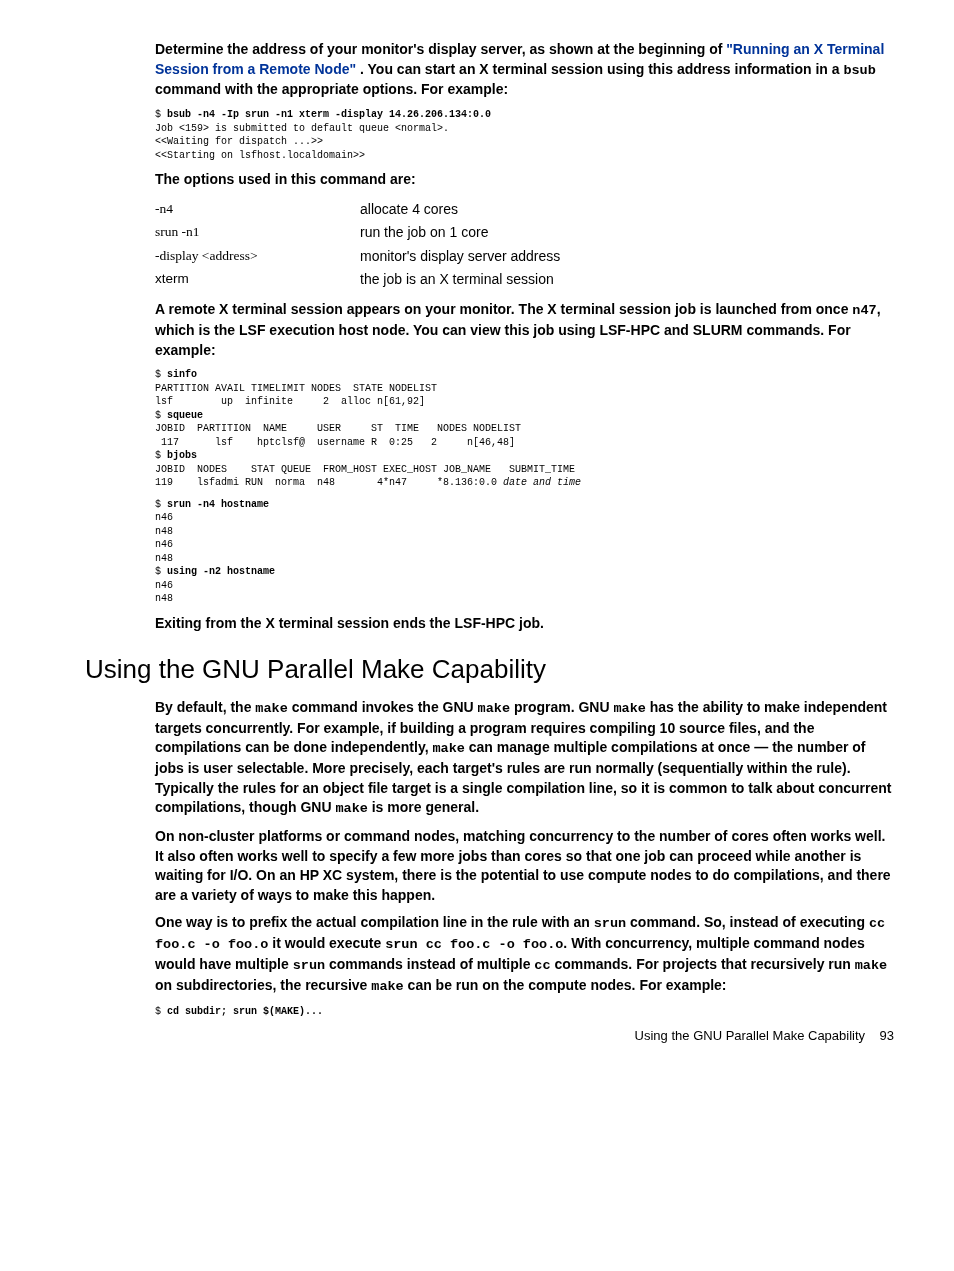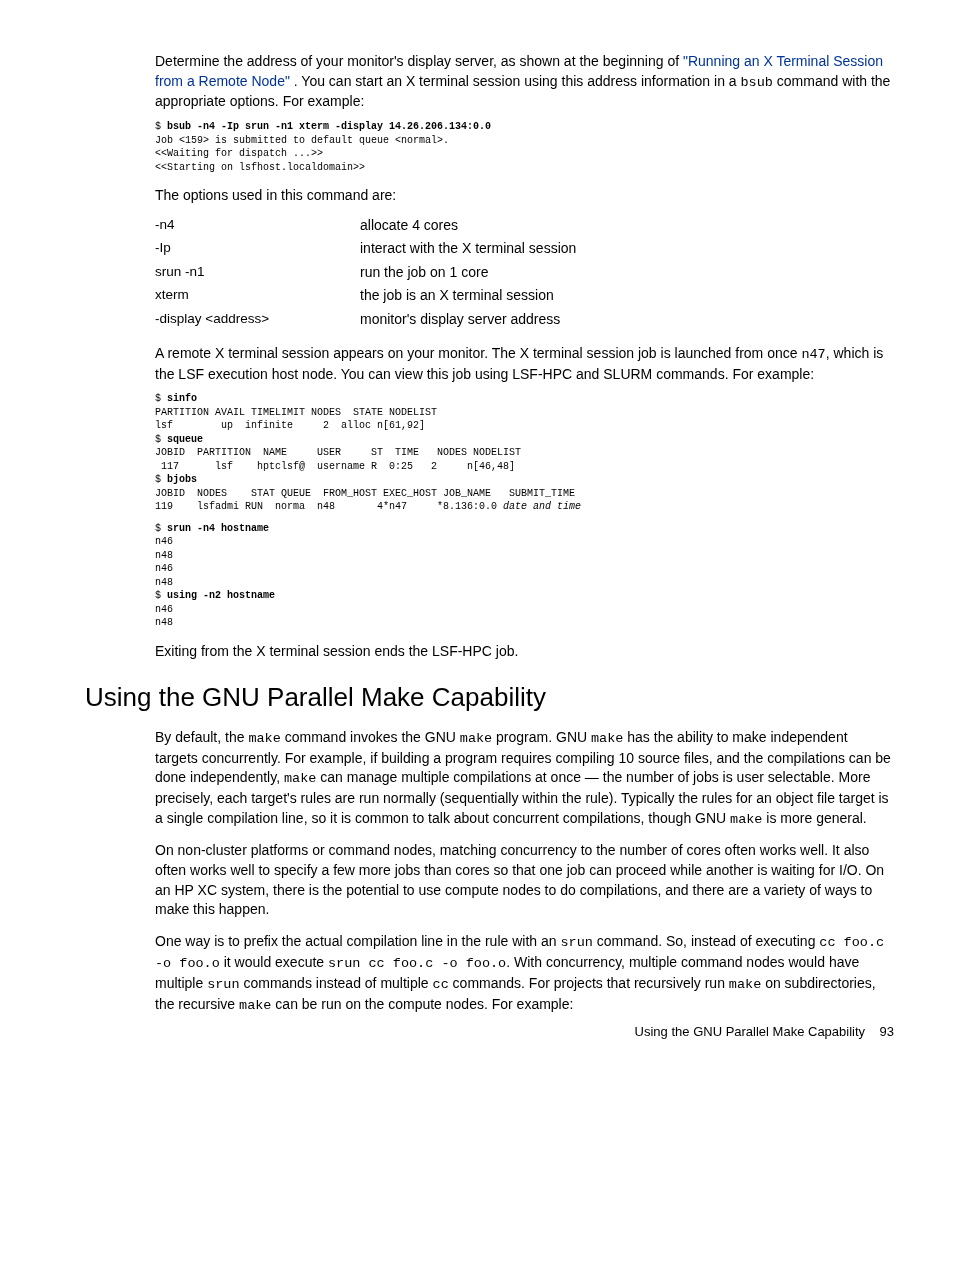--- a/index.html
+++ b/index.html
@@ -9,21 +9,22 @@
     color: #000;
     margin: 0;
     padding: 40px 60px 30px 85px;
     max-width: 954px;
     box-sizing: border-box;
   }
   .content {
     margin-left: 70px;
   }
   p {
-    margin: 12px 0 8px 0;
+    margin: 0 0 8px 0;
+    font-weight: bold;
   }
   a.link {
     color: #003399;
     text-decoration: none;
   }
   .mono {
     font-family: "Courier New", monospace;
     font-size: 13.5px;
   }
   pre {
@@ -41,21 +42,21 @@
   }
   table.options {
     border-collapse: collapse;
     margin: 4px 0 8px 0;
   }
   table.options td {
     padding: 2px 0;
     vertical-align: top;
   }
   table.options td.c1 {
-    font-family: Liberation Sans, sans-serif;
+    font-family: Liberation Serif, serif;
     font-size: 13.5px;
     width: 205px;
   }
   h2 {
     font-weight: normal;
     font-size: 26px;
     margin: 18px 0 10px -70px;
     font-family: Arial, Helvetica, sans-serif;
   }
   .footer {
@@ -83,34 +84,30 @@
 
 <p>The options used in this command are:</p>
 
 <table class="options">
   <tbody>
         <tr>
           <td class="c1">-n4</td>
           <td>allocate 4 cores</td>
         </tr>
   <tr>
-          <td class="c1">-Ip</td>
-          <td>interact with the X terminal session</td>
-        </tr>
-  <tr>
           <td class="c1">srun -n1</td>
           <td>run the job on 1 core</td>
         </tr>
   <tr>
+          <td class="c1">-display &lt;address&gt;</td>
+          <td>monitor's display server address</td>
+        </tr>
+  <tr>
           <td class="c1" style="font-family:Arial">xterm</td>
           <td>the job is an X terminal session</td>
-        </tr>
-  <tr>
-          <td class="c1">-display &lt;address&gt;</td>
-          <td>monitor's display server address</td>
         </tr>
 </tbody>
     </table>
 
 <p>
   <span>A remote X terminal session appears on your monitor. The X terminal session job is launched from once </span><span class="mono">n47</span><span>, which is the LSF execution host node. You can view this job using LSF-HPC and SLURM commands. For example:</span>
 </p>
 
 <pre><span>$ </span><span class="bold">sinfo</span>
 <span>PARTITION AVAIL TIMELIMIT NODES  STATE NODELIST</span>
@@ -139,18 +136,19 @@
 <p>
   <span>By default, the </span><span class="mono">make</span><span> command invokes the GNU </span><span class="mono">make</span><span> program. GNU </span><span class="mono">make</span><span> has the ability to make independent targets concurrently. For example, if building a program requires compiling 10 source files, and the compilations can be done independently, </span><span class="mono">make</span><span> can manage multiple compilations at once — the number of jobs is user selectable. More precisely, each target's rules are run normally (sequentially within the rule). Typically the rules for an object file target is a single compilation line, so it is common to talk about concurrent compilations, though GNU </span><span class="mono">make</span><span> is more general.</span>
 </p>
 
 <p>On non-cluster platforms or command nodes, matching concurrency to the number of cores often works well. It also often works well to specify a few more jobs than cores so that one job can proceed while another is waiting for I/O. On an HP XC system, there is the potential to use compute nodes to do compilations, and there are a variety of ways to make this happen.</p>
 
 <p>
   <span>One way is to prefix the actual compilation line in the rule with an </span><span class="mono">srun</span><span> command. So, instead of executing </span><span class="mono">cc foo.c -o foo.o</span><span> it would execute </span><span class="mono">srun cc foo.c -o foo.o</span><span>. With concurrency, multiple command nodes would have multiple </span><span class="mono">srun</span><span> commands instead of multiple </span><span class="mono">cc</span><span> commands. For projects that recursively run </span><span class="mono">make</span><span> on subdirectories, the recursive </span><span class="mono">make</span><span> can be run on the compute nodes. For example:</span>
 </p>
 
+<pre><span>$ </span><span class="bold">cd subdir; srun $(MAKE)...</span></pre>
 
 </div>
 
 <div class="footer">
   <span>Using the GNU Parallel Make Capability</span>&nbsp;&nbsp;&nbsp;&nbsp;<span>93</span>
 </div>
 
 </body></html>

